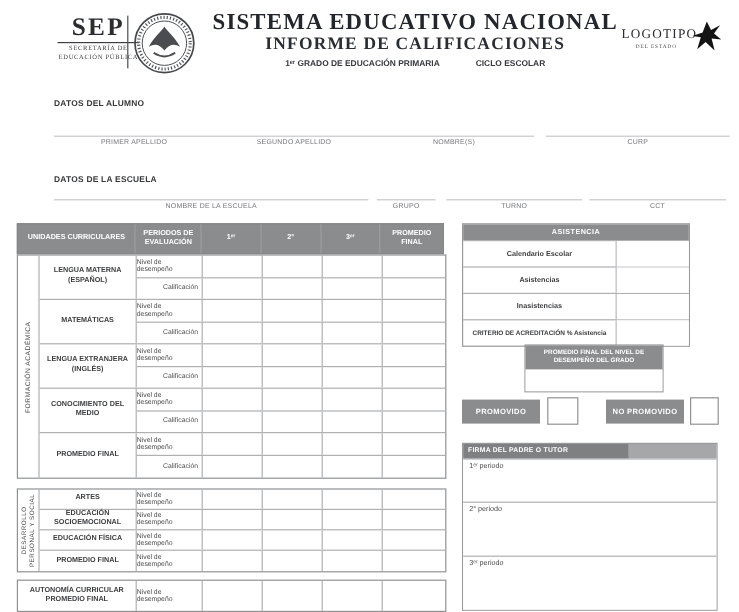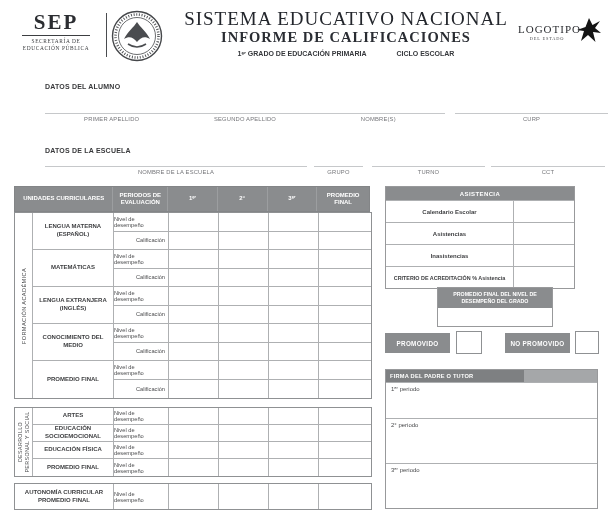--- a/index.html
+++ b/index.html
@@ -1,28 +1,28 @@
 <!DOCTYPE html>
 <html><head>
 <meta charset="utf-8">
 <style>
   * { margin:0; padding:0; box-sizing:border-box; }
   html,body { background:#fff; }
   body { font-family:"Liberation Sans","DejaVu Sans",sans-serif; color:#3e3f41; }
   #page { position:relative; width:616px; height:510px; background:#fff; overflow:hidden; }
 
   
-  .sep-block { position:absolute; left:20px; top:12px; width:72px; text-align:center; }
+  .sep-block { position:absolute; left:46px; top:12px; width:72px; text-align:center; }
   .sep-acronym { font-family:"Liberation Serif","DejaVu Serif",serif; font-size:21px; font-weight:700; letter-spacing:2px; color:#2b2d31; line-height:1; }
   .sep-rule { border-top:1px solid #3c3e41; margin:2px 2px 2px 2px; }
   .sep-sub { font-family:"Liberation Serif","DejaVu Serif",serif; font-size:5.4px; letter-spacing:.6px; color:#3c3e41; line-height:1.35; }
   .header-divider { position:absolute; left:106px; top:13px; width:1px; height:44px; background:#4a4c4f; }
   .emblem { position:absolute; left:111px; top:10px; }
   .title-block { position:absolute; left:170px; top:9px; width:352px; text-align:center; }
-  .main-title { font-family:"Liberation Serif","DejaVu Serif",serif; font-size:19px; font-weight:400; letter-spacing:1px; color:#23262c; line-height:1.05; }
+  .main-title { font-family:"Liberation Serif","DejaVu Serif",serif; font-size:19px; font-weight:700; letter-spacing:1px; color:#23262c; line-height:1.05; }
   .sub-title { font-family:"Liberation Serif","DejaVu Serif",serif; font-size:14.5px; font-weight:700; letter-spacing:1px; color:#2a2d33; line-height:1.15; }
   .grade-line { margin-top:4px; font-size:7px; font-weight:700; color:#36383c; }
   .grade-line span { margin:0 14px; }
   .state-logo { position:absolute; left:518px; top:24px; width:58px; text-align:center; }
   .state-logo-name { font-family:"Liberation Serif","DejaVu Serif",serif; font-variant:small-caps; font-size:11px; letter-spacing:1px; color:#2a2c30; line-height:1; }
   .state-logo-sub { font-family:"Liberation Serif","DejaVu Serif",serif; font-size:4.4px; letter-spacing:.8px; color:#4a4c4f; margin-top:1px; }
   .state-mark { position:absolute; left:576px; top:17px; }
 
   
   .section-heading { position:absolute; font-size:7px; font-weight:700; color:#38393b; letter-spacing:.2px; }

